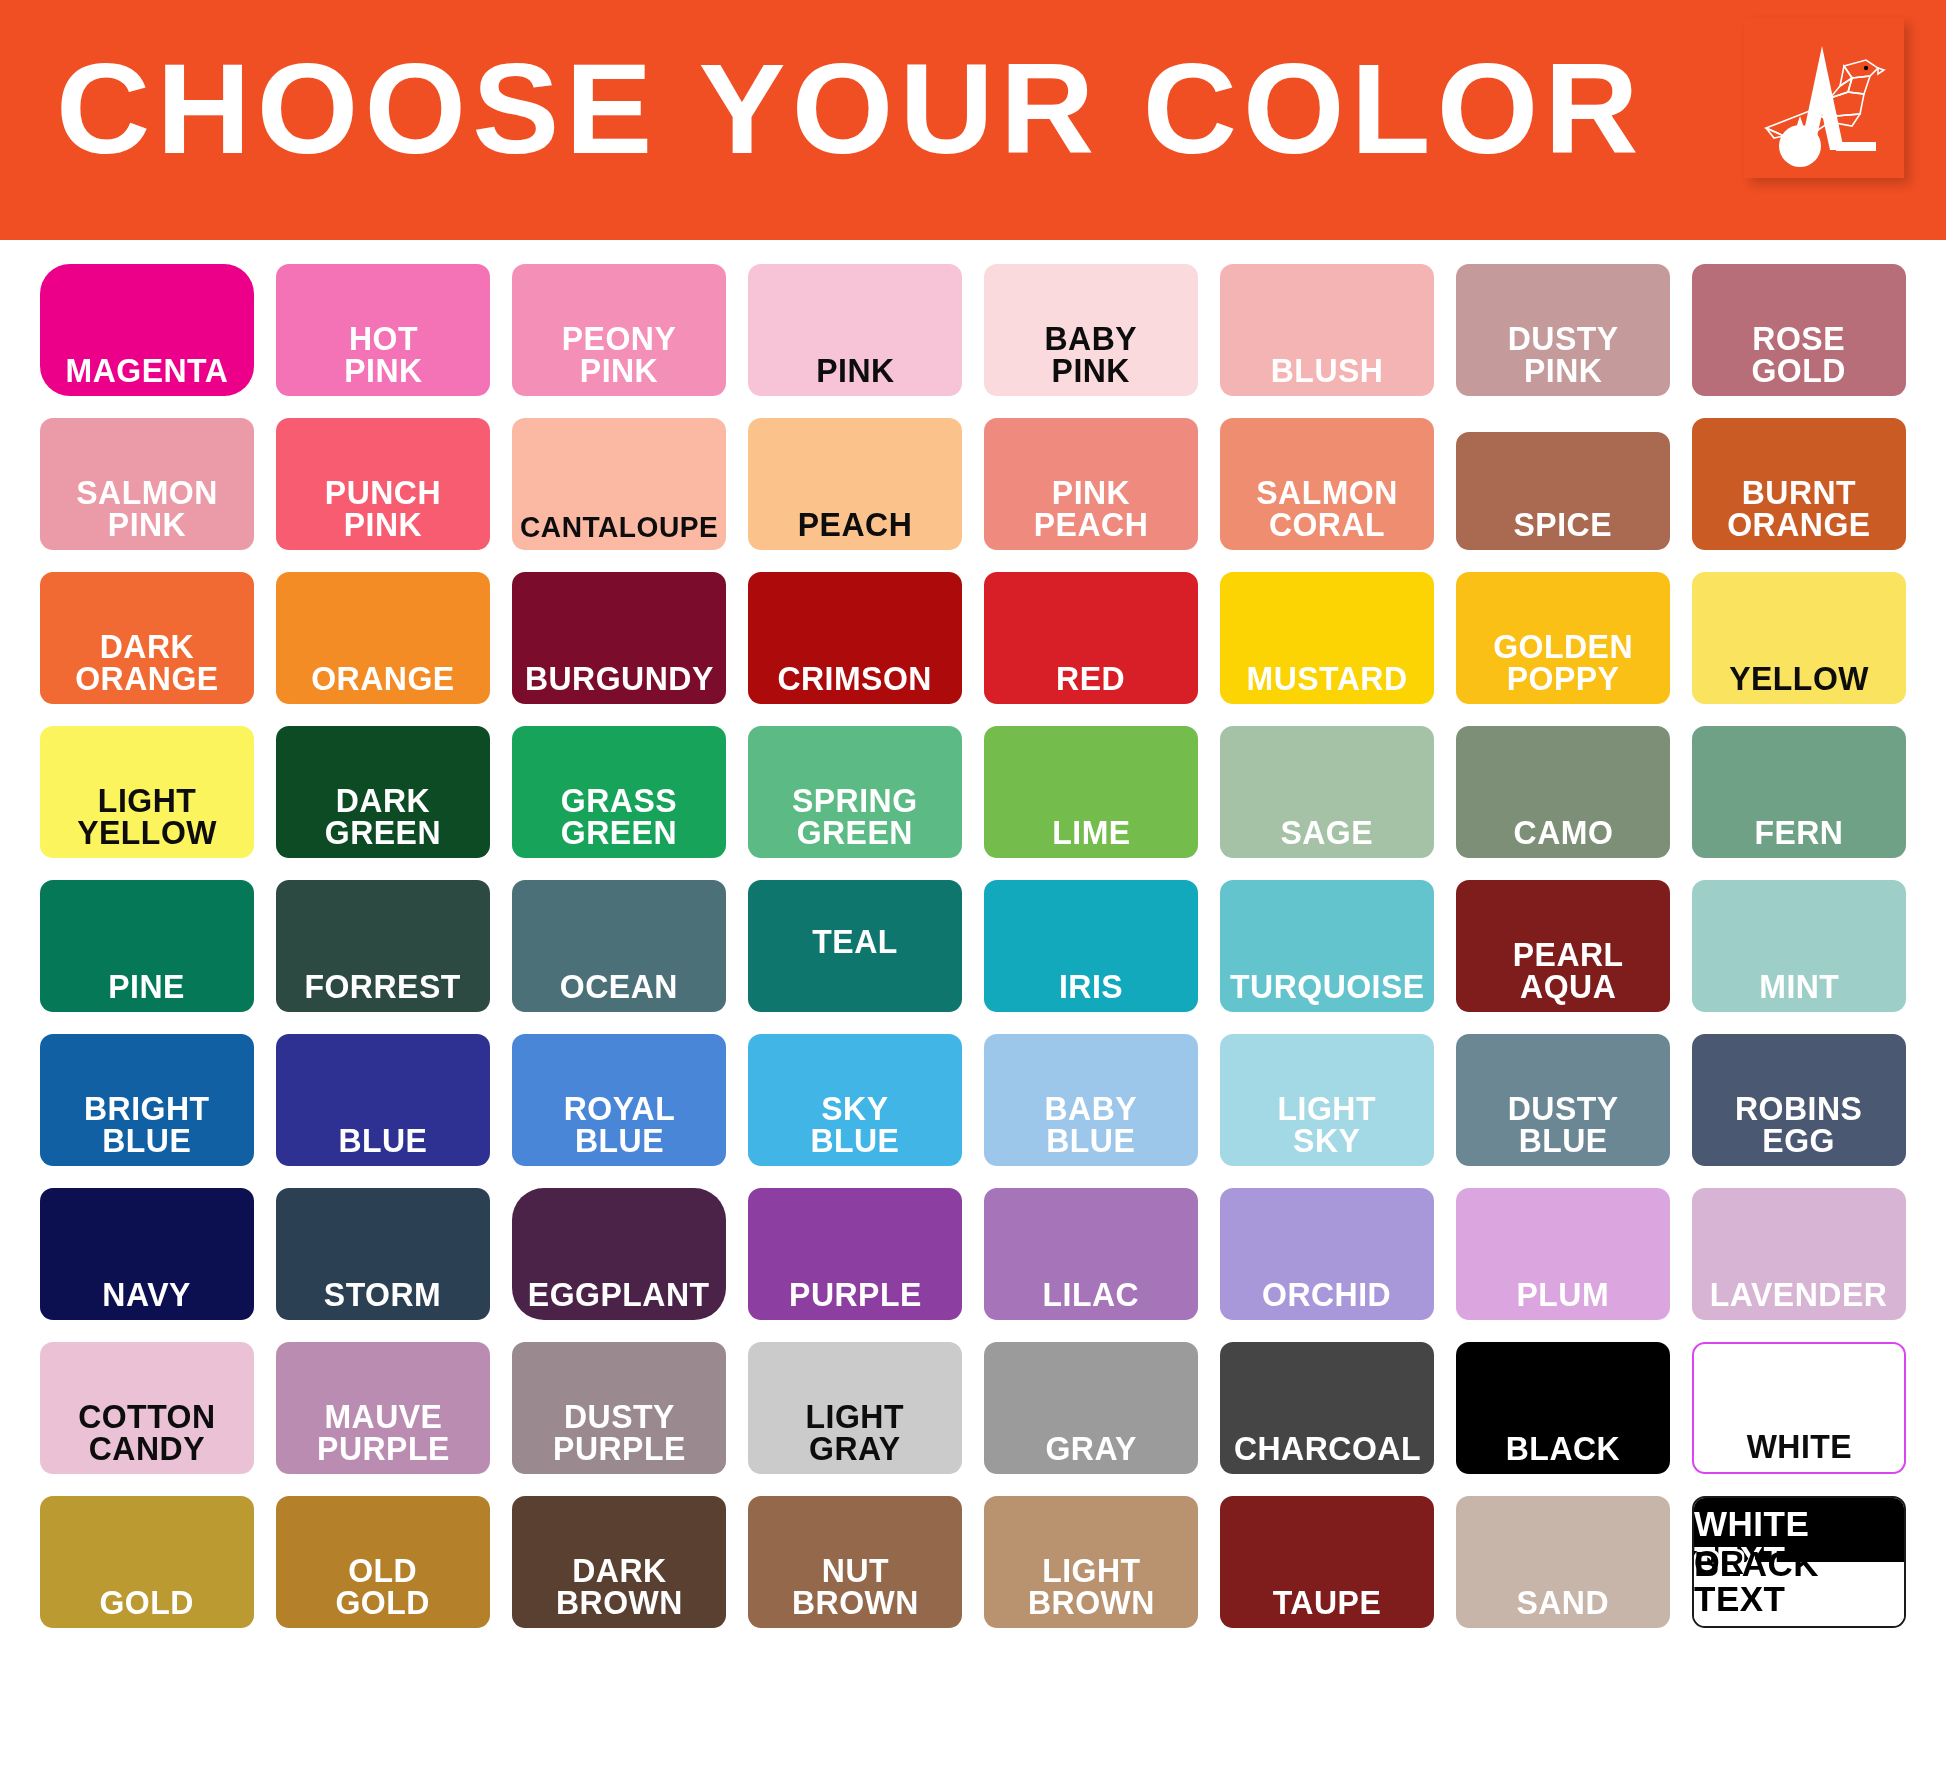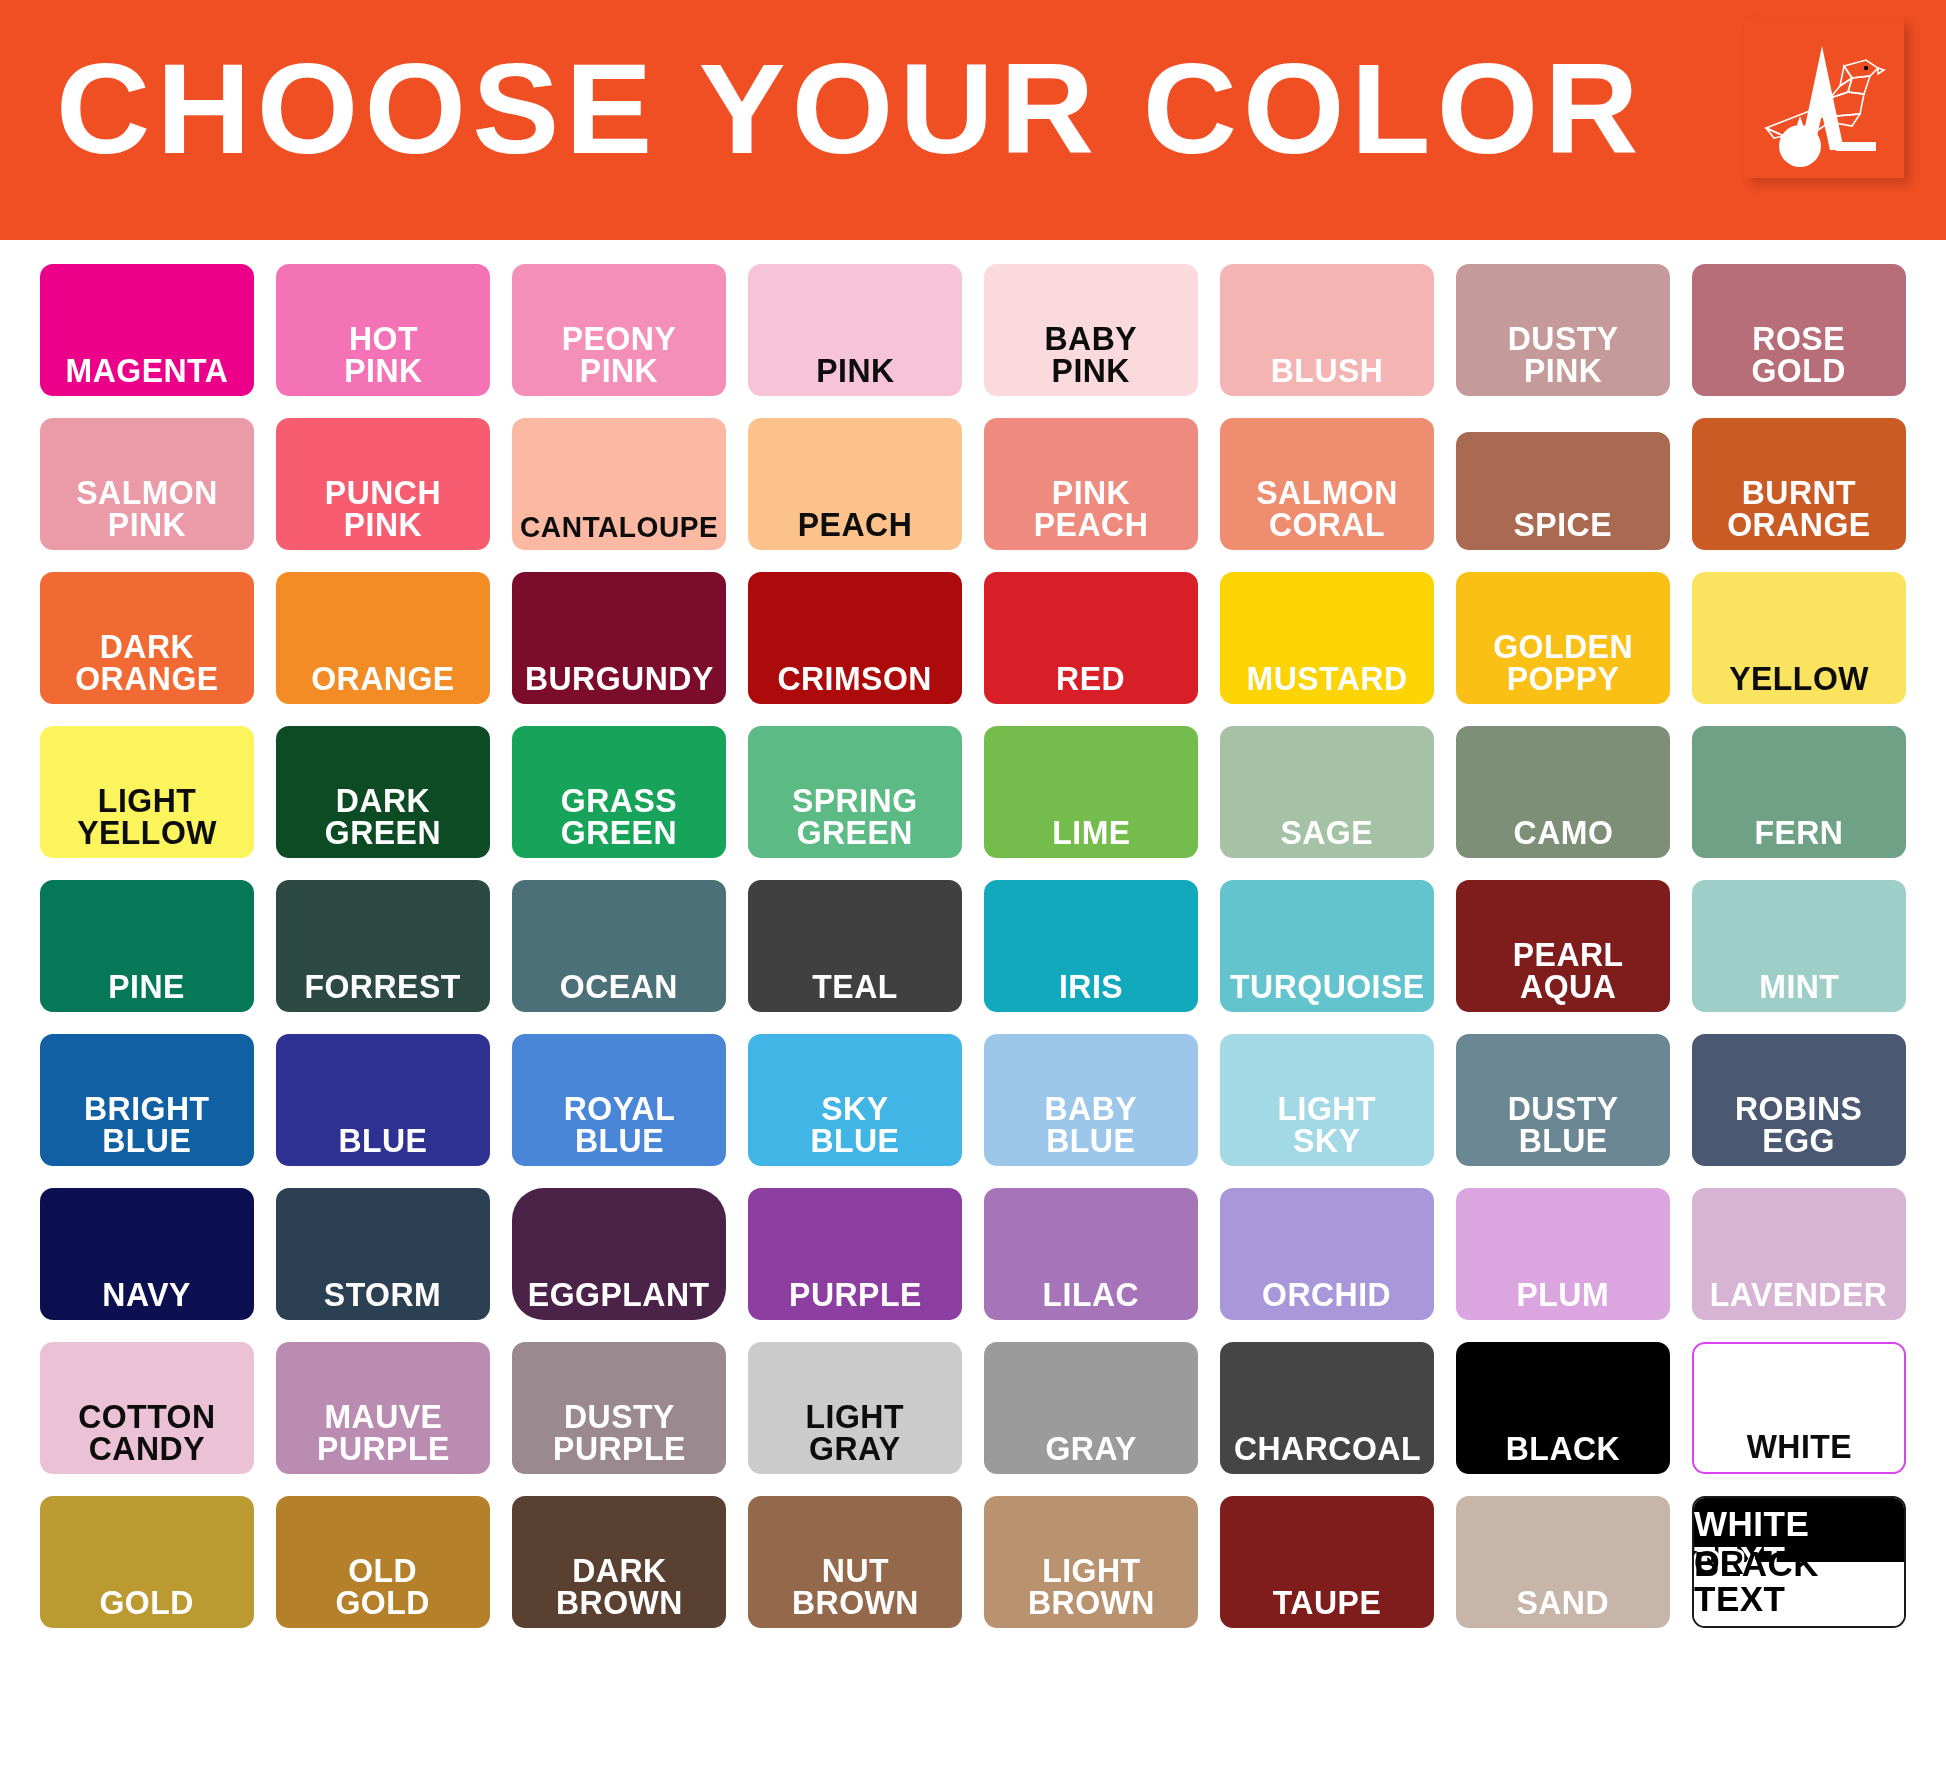--- a/index.html
+++ b/index.html
@@ -162,21 +162,21 @@
         <path d="M134 50 L140 52 L134 56 Z"></path>
       </g>
       <circle cx="122" cy="50" r="2.2" fill="#000000"></circle>
       <circle cx="56" cy="128" r="21" fill="#ffffff"></circle>
       <path d="M56 98 L64 122 L48 122 Z" fill="#ffffff"></path>
     </svg>
   </div>
 </div>
 
 <div class="palette">
-    <div class="swatch" style="background: rgb(236, 0, 137);">
+    <div class="swatch" style="background: rgb(236, 0, 137); border-radius: 30px;">
       <div class="swatch-label label-light">MAGENTA</div>
     </div>
     <div class="swatch" style="background: rgb(244, 114, 182);">
       <div class="swatch-label label-light">HOT
 PINK</div>
     </div>
     <div class="swatch" style="background: rgb(244, 144, 184);">
       <div class="swatch-label label-light">PEONY
 PINK</div>
     </div>
@@ -283,21 +283,21 @@
     </div>
     <div class="swatch" style="background: rgb(4, 120, 87);">
       <div class="swatch-label label-light">PINE</div>
     </div>
     <div class="swatch" style="background: rgb(45, 74, 66);">
       <div class="swatch-label label-light">FORREST</div>
     </div>
     <div class="swatch" style="background: rgb(76, 112, 119);">
       <div class="swatch-label label-light">OCEAN</div>
     </div>
-    <div class="swatch" style="background: #404040;">
+    <div class="swatch" style="background: #0f766e; align-items: center;">
       <div class="swatch-label label-light">TEAL</div>
     </div>
     <div class="swatch" style="background: rgb(19, 169, 189);">
       <div class="swatch-label label-light">IRIS</div>
     </div>
     <div class="swatch" style="background: rgb(99, 196, 205);">
       <div class="swatch-label label-light">TURQUOISE</div>
     </div>
     <div class="swatch" style="background: #7f1d1d; padding-left: 17px;">
       <div class="swatch-label label-light">PEARL

